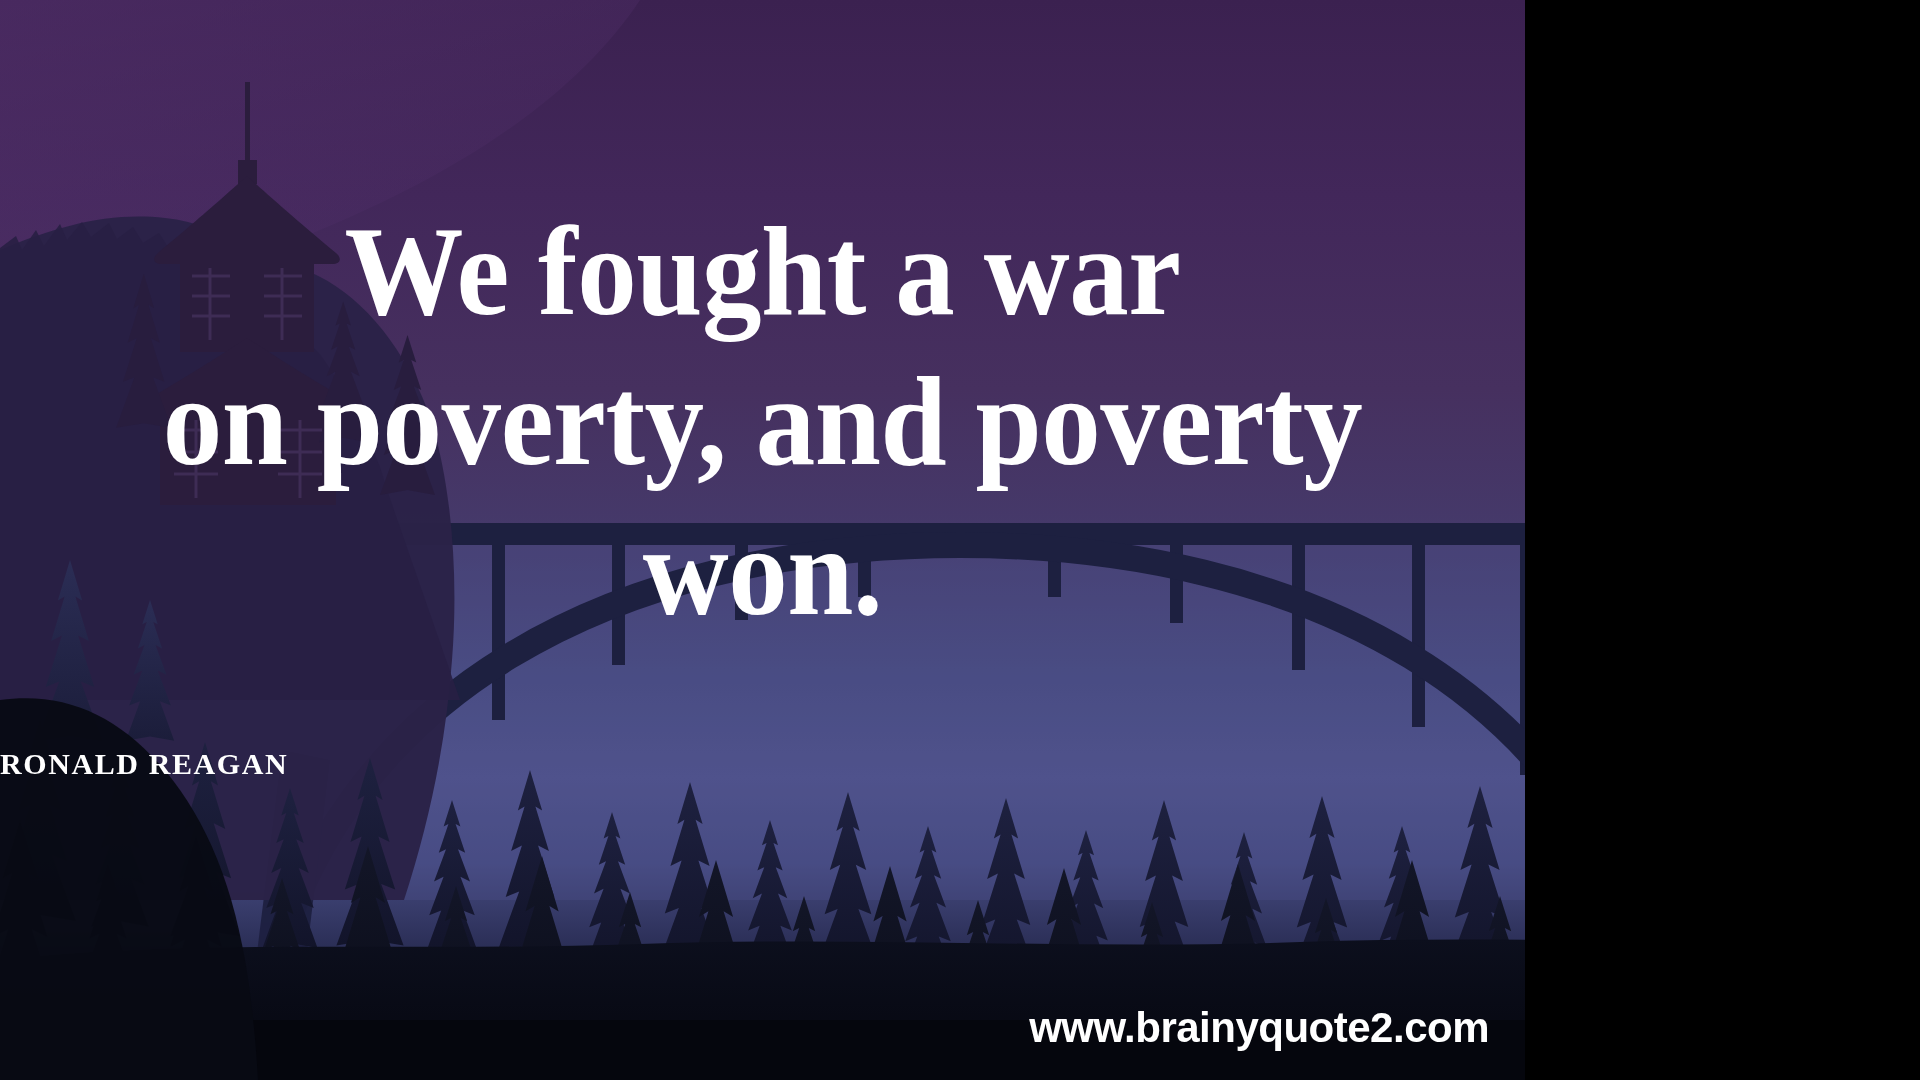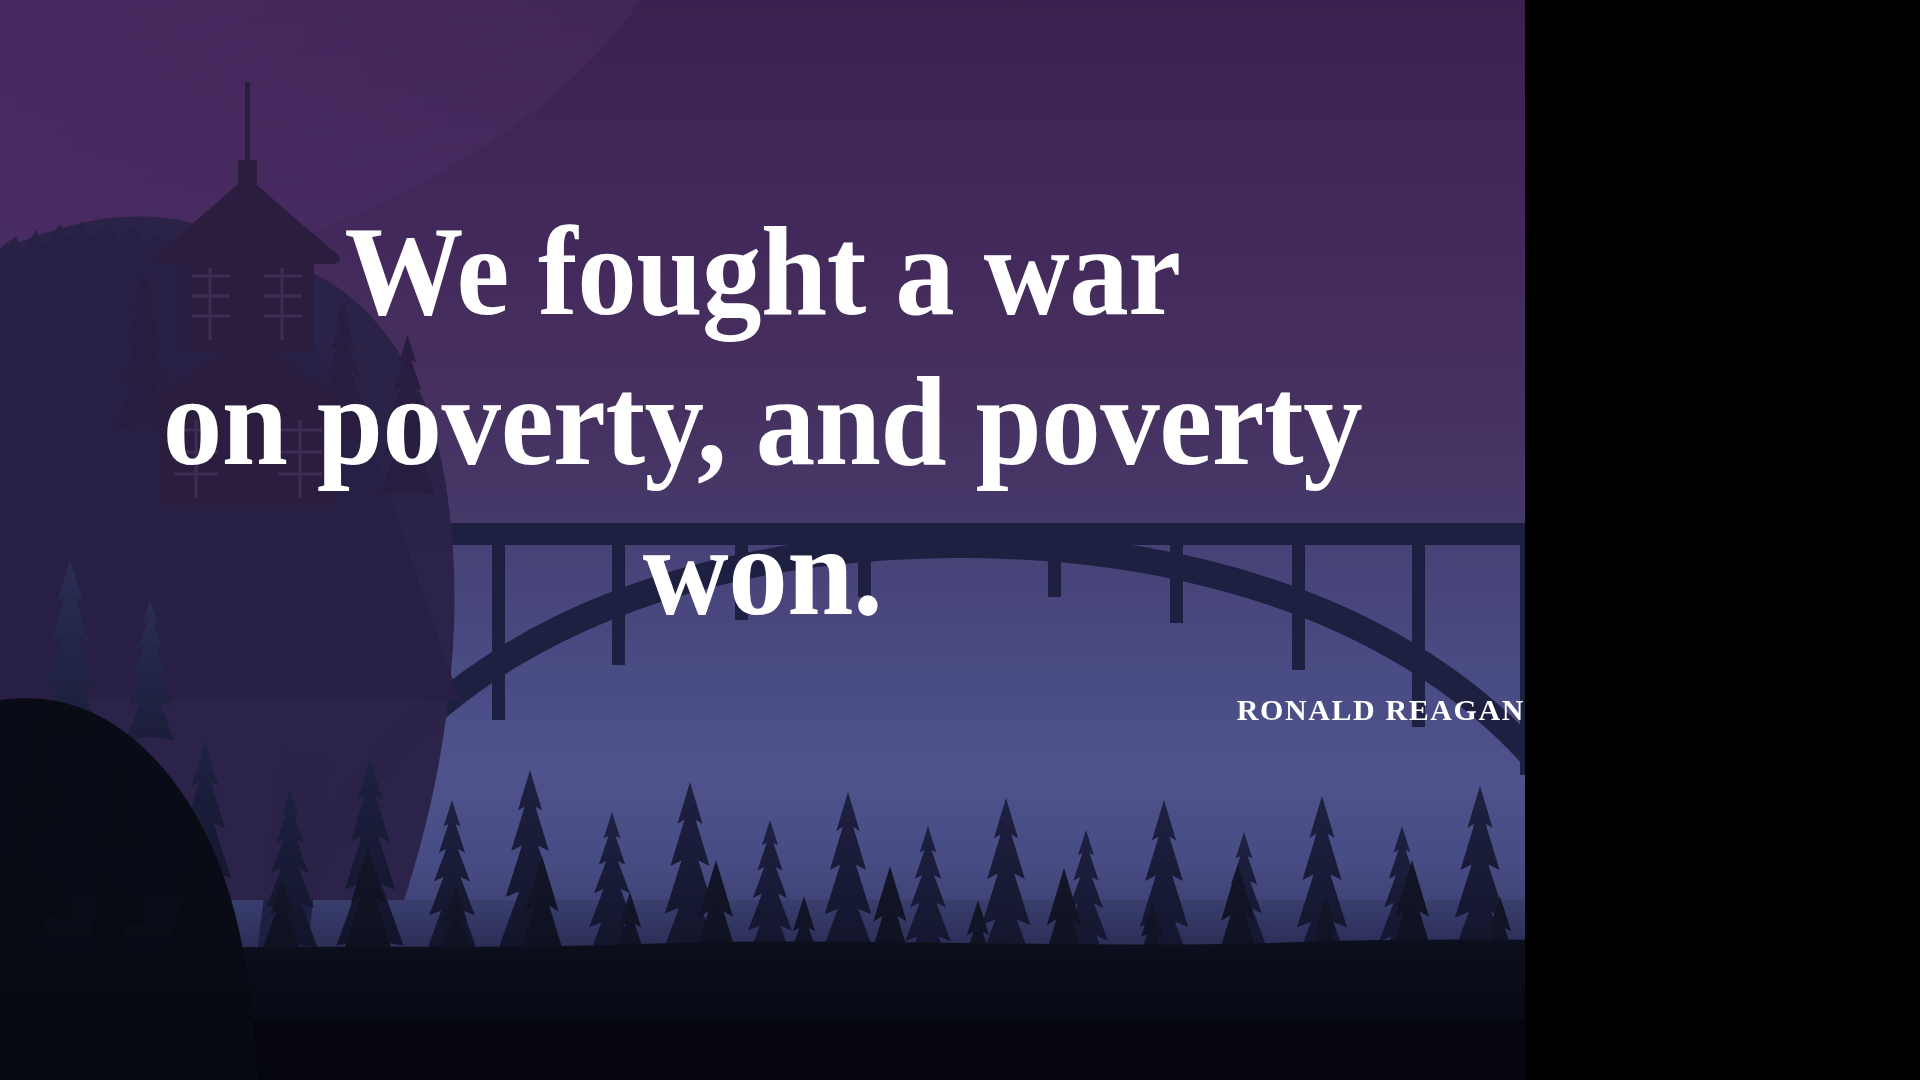--- a/index.html
+++ b/index.html
@@ -53,22 +53,22 @@
     letter-spacing: -0.5px;
     white-space: nowrap;
     transform: scaleX(0.93);
     transform-origin: center;
   }
 
   .attribution {
     position: absolute;
     left: 0;
     right: 0;
-    top: 693px;
-    text-align: right;
+    top: 747px;
+    text-align: left;
     font-family: "Liberation Serif", "DejaVu Serif", serif;
     font-weight: 700;
     font-size: 30px;
     letter-spacing: 1.6px;
     color: #ffffff;
   }
 
   .watermark {
     position: absolute;
     right: 36px;
@@ -314,14 +314,15 @@
 
     <div class="quote-block">
       <span class="quote-line">We fought a war</span>
       <span class="quote-line">on poverty, and poverty</span>
       <span class="quote-line">won.</span>
     </div>
 
     <div class="attribution">RONALD REAGAN</div>
   </div>
 
+  <div class="watermark">www.brainyquote2.com</div>
 
 </div>
 
 </body></html>

